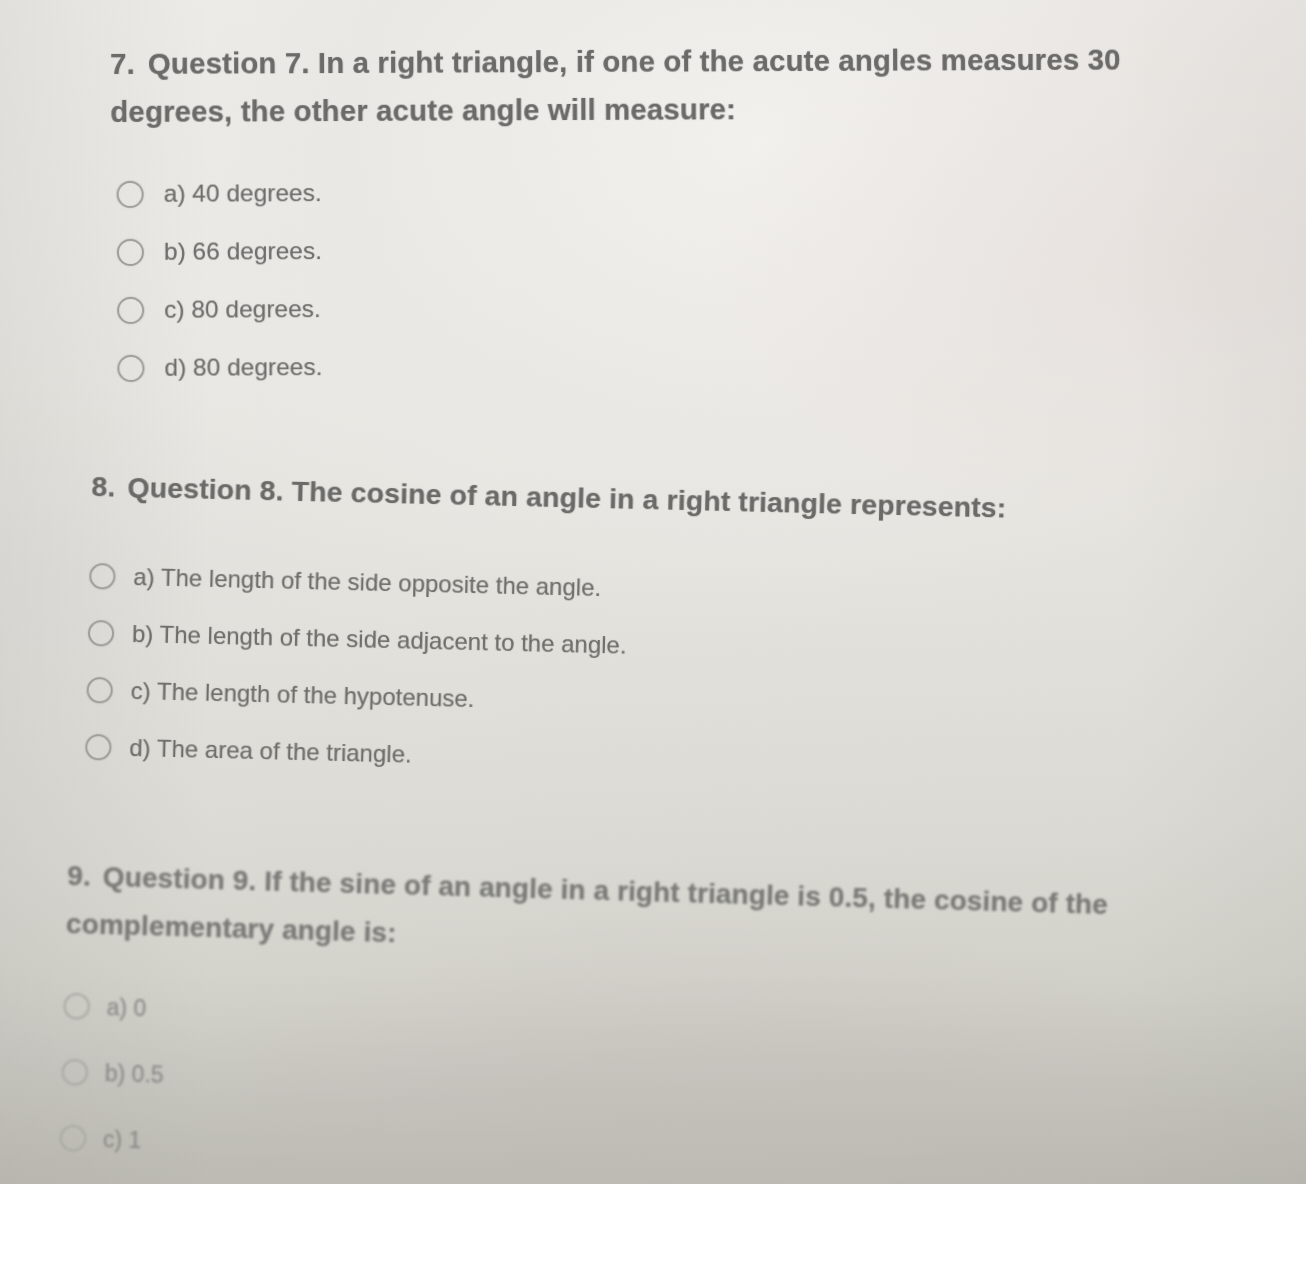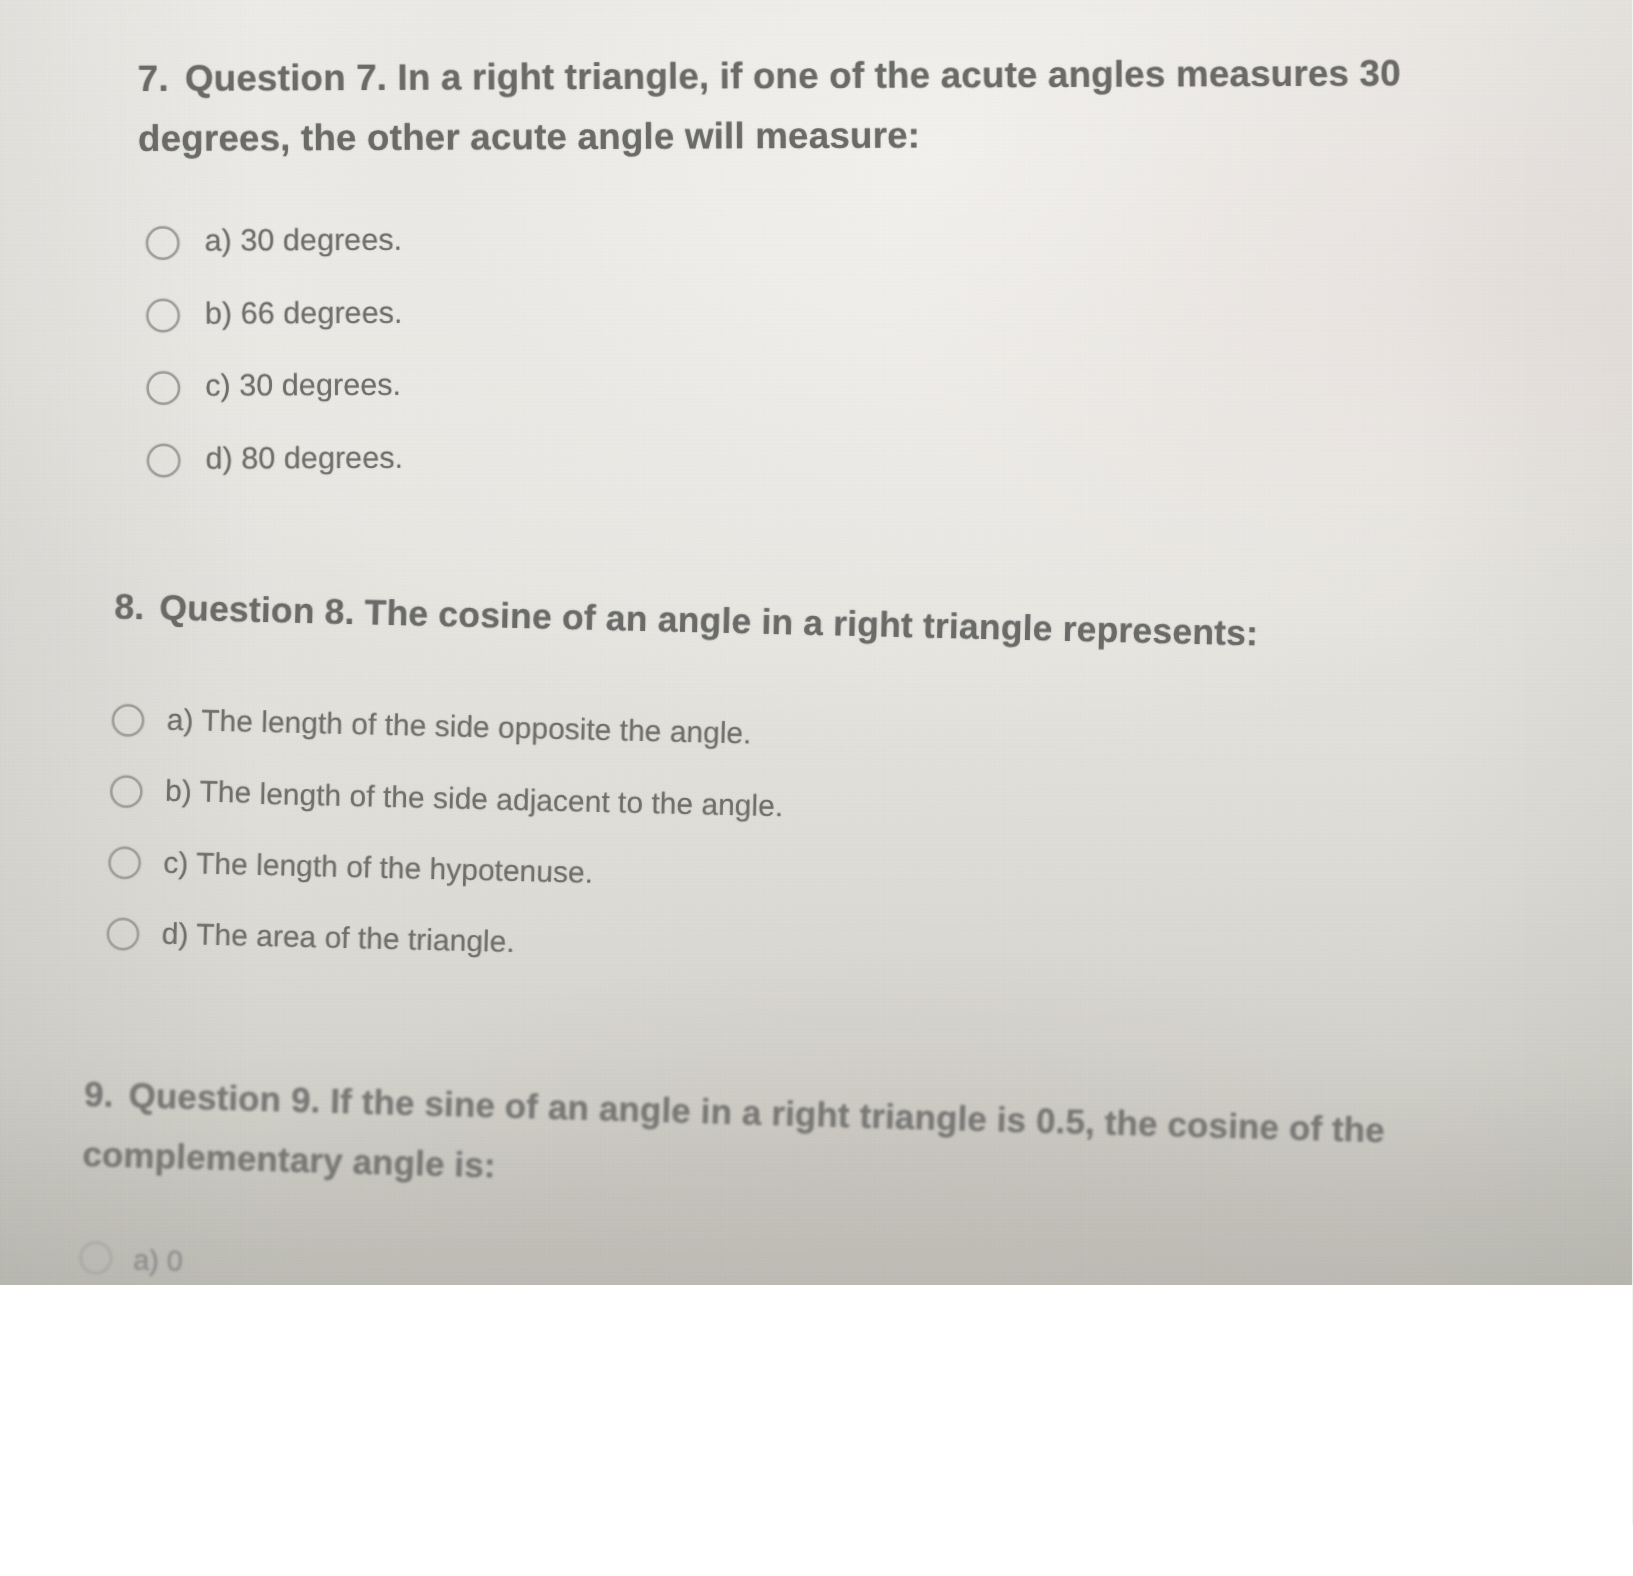--- a/index.html
+++ b/index.html
@@ -5,21 +5,21 @@
 <style>
   html, body {
     margin: 0;
     padding: 0;
     background: #ffffff;
   }
 
   #page {
     position: relative;
     width: 1306px;
-    height: 1028px;
+    height: 1184px;
     overflow: hidden;
     background: #e9e9e6;
     font-family: "Liberation Sans", sans-serif;
   }
 
   
   .paper-base {
     position: absolute;
     inset: 0;
     background:
@@ -209,29 +209,29 @@
 
   <div class="content">
 
     <section class="question-block blur-soft" id="q7">
       <div class="q-heading">
         <span class="q-num">7.</span><span>Question 7. In a right triangle, if one of the acute angles measures 30 degrees, the other acute angle will measure:</span>
       </div>
       <ul class="options">
         <li class="option">
           <span class="radio"></span>
-          <span class="opt-label">a) 30 degrees.</span>
+          <span class="opt-label">a) 40 degrees.</span>
         </li>
         <li class="option">
           <span class="radio"></span>
           <span class="opt-label">b) 66 degrees.</span>
         </li>
         <li class="option">
           <span class="radio"></span>
-          <span class="opt-label">c) 30 degrees.</span>
+          <span class="opt-label">c) 80 degrees.</span>
         </li>
         <li class="option">
           <span class="radio"></span>
           <span class="opt-label">d) 80 degrees.</span>
         </li>
       </ul>
     </section>
 
     <section class="question-block blur-mid" id="q8">
       <div class="q-heading">

